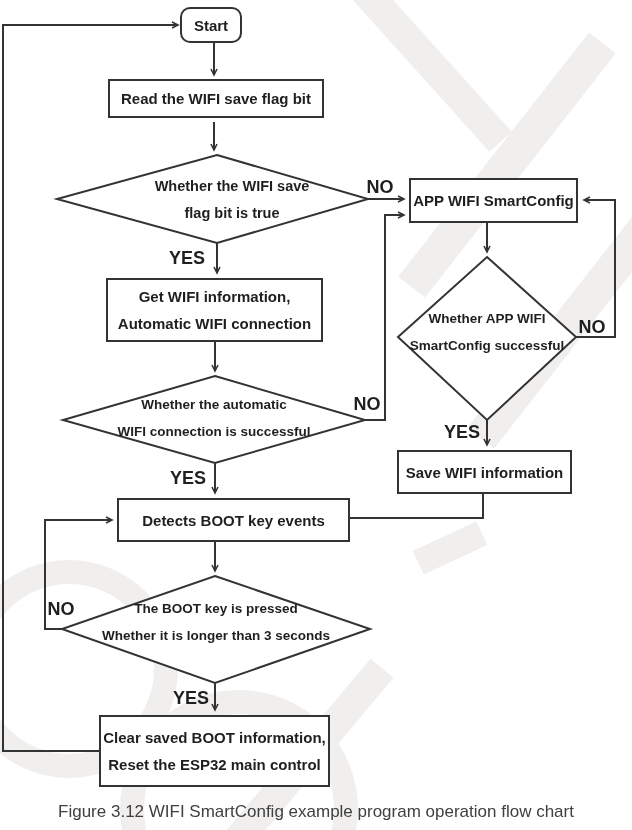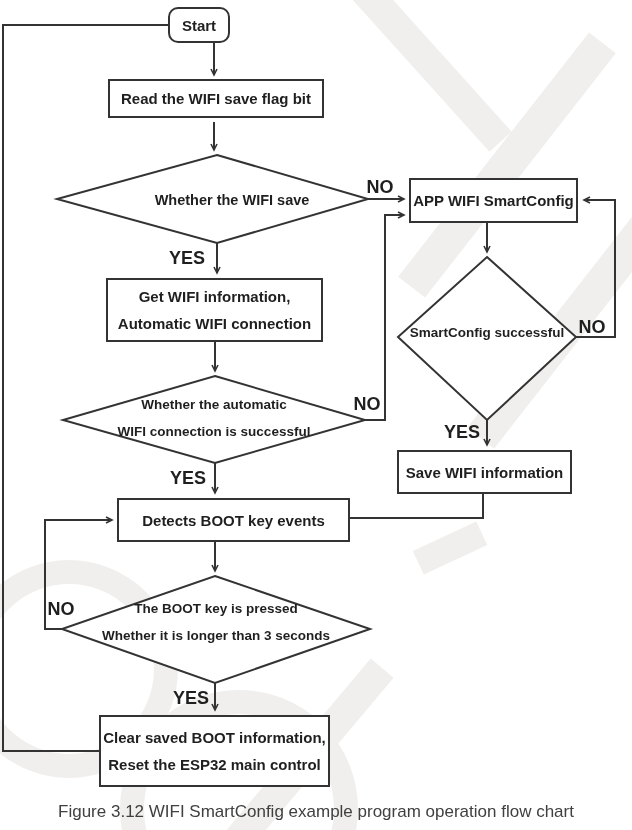--- a/index.html
+++ b/index.html
@@ -29,21 +29,21 @@
     display: flex;
     flex-direction: column;
     align-items: center;
     justify-content: center;
     text-align: center;
     font-weight: bold;
     font-size: 15px;
     line-height: 27px;
     box-sizing: border-box;
   }
-  .node-start   { left: 168px; top: 7px;   width: 62px;  height: 36px; border-radius: 10px; }
+  .node-start   { left: 180px; top: 7px;   width: 62px;  height: 36px; border-radius: 10px; }
   .node-read    { left: 108px; top: 79px;  width: 216px; height: 39px; }
   .node-get     { left: 106px; top: 278px; width: 217px; height: 64px; }
   .node-app     { left: 409px; top: 178px; width: 169px; height: 45px; }
   .node-save    { left: 397px; top: 450px; width: 175px; height: 44px; }
   .node-detects { left: 117px; top: 498px; width: 233px; height: 44px; }
   .node-clear   { left: 99px;  top: 715px; width: 231px; height: 72px; }
 
   
   .diamond-label {
     position: absolute;
@@ -162,28 +162,30 @@
     <span>Detects BOOT key events</span>
   </div>
 
   <div class="node node-clear">
     <div>Clear saved BOOT information,</div>
     <div>Reset the ESP32 main control</div>
   </div>
 
   <div class="diamond-label dl-1">
     <div>Whether the WIFI save</div>
+    <div>flag bit is true</div>
   </div>
 
   <div class="diamond-label dl-2">
     <div>Whether the automatic</div>
     <div>WIFI connection is successful</div>
   </div>
 
   <div class="diamond-label dl-3">
+    <div>Whether APP WIFI</div>
     <div>SmartConfig successful</div>
   </div>
 
   <div class="diamond-label dl-4">
     <div>The BOOT key is pressed</div>
     <div>Whether it is longer than 3 seconds</div>
   </div>
 
   <span class="edge-label el-yes1">YES</span>
   <span class="edge-label el-no1">NO</span>

